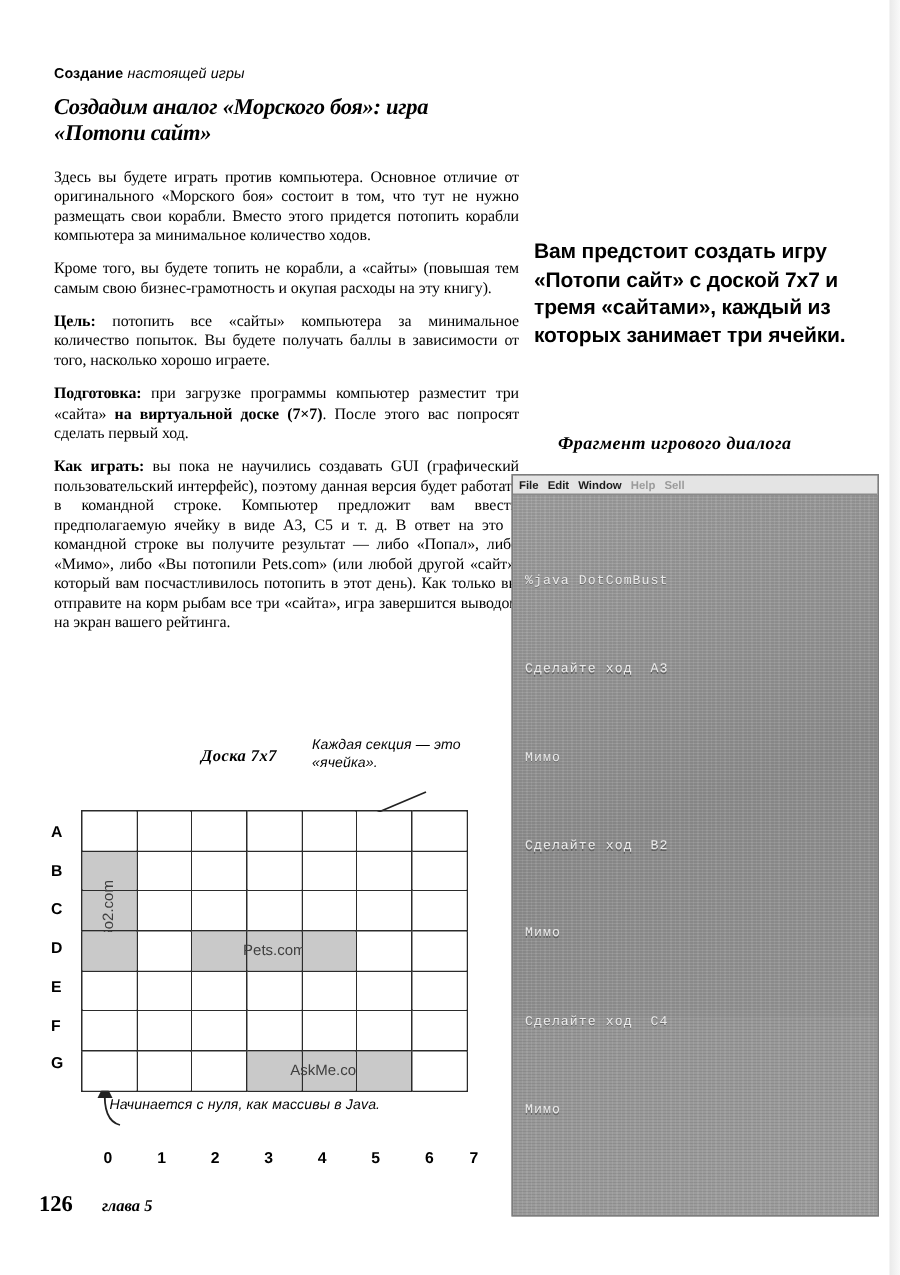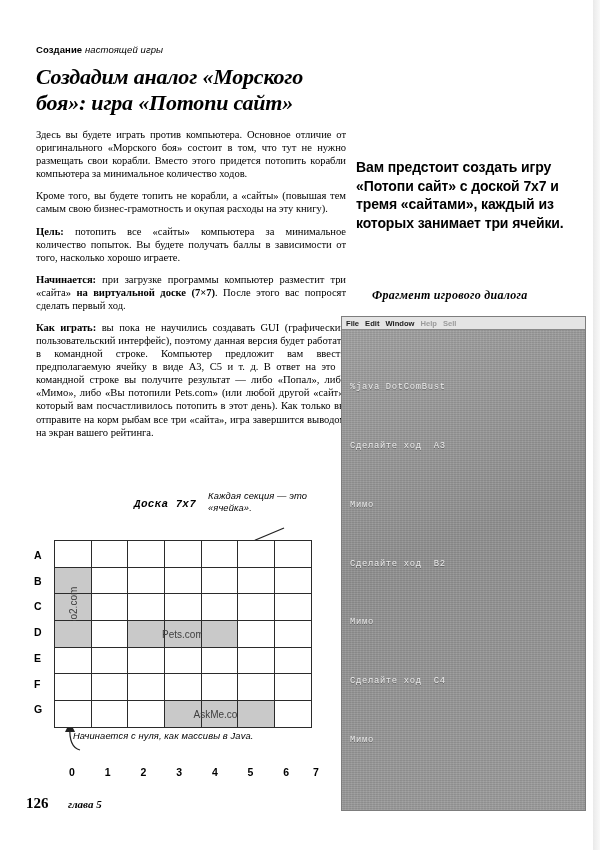--- a/index.html
+++ b/index.html
@@ -25,21 +25,21 @@
     letter-spacing:.1px;
     margin-bottom:9px;
   }
   .running-head .rh-bold{font-weight:bold;}
   .running-head .rh-hand{font-style:italic;}
 
   .chapter-title{
     font-family:"Liberation Serif", serif;
     font-weight:bold;
     font-style:italic;
-    font-size:22px;
+    font-size:15px;
     line-height:1.16;
     letter-spacing:-0.2px;
     margin:0 0 13px 0;
   }
 
   p.body{
     font-size:10.6px;
     line-height:1.235;
     text-align:justify;
     margin:0 0 9px 0;
@@ -49,21 +49,21 @@
 
   
   .board-area{
     position:absolute;
     left:26px; top:498px;
     width:310px; height:262px;
   }
   .board-caption{
     position:absolute;
     left:108px; top:0px;
-    font-family:Liberation Mono, monospace;
+    font-family:Liberation Serif, serif;
     font-style:italic;
     font-size:11px;
     font-weight:bold;
     letter-spacing:.3px;
   }
   .hand-note{
     position:absolute;
     font-family:"Liberation Sans", sans-serif;
     font-style:italic;
     font-size:9.4px;
@@ -239,21 +239,21 @@
 
     <div class="running-head"><span class="rh-bold">Создание</span><span class="rh-hand"> настоящей игры</span></div>
 
     <h1 class="chapter-title">Создадим аналог «Морского боя»: игра «Потопи сайт»</h1>
 
     <p class="body">Здесь вы будете играть против компьютера. Основное отличие от оригинального «Морского боя» состоит в том, что тут не нужно размещать свои корабли. Вместо этого придется потопить корабли компьютера за минимальное количество ходов.</p>
     <p class="body">Кроме того, вы будете топить не корабли, а «сайты» (повышая тем самым свою бизнес-грамотность и окупая расходы на эту книгу).</p>
 
     <p class="body"><b>Цель:</b><span> потопить все «сайты» компьютера за минимальное количество попыток. Вы будете получать баллы в зависимости от того, насколько хорошо играете.</span></p>
 
-    <p class="body"><b>Начинается:</b><span> при загрузке программы компьютер разместит три «сайта» </span><b>на виртуальной доске (7×7)</b><span>. После этого вас попросят сделать первый ход.</span></p>
+    <p class="body"><b>Подготовка:</b><span> при загрузке программы компьютер разместит три «сайта» </span><b>на виртуальной доске (7×7)</b><span>. После этого вас попросят сделать первый ход.</span></p>
 
     <p class="body"><b>Как играть:</b><span> вы пока не научились создавать GUI (графический пользовательский интерфейс), поэтому данная версия будет работать в командной строке. Компьютер предложит вам ввести предполагаемую ячейку в виде A3, C5 и т. д. В ответ на это в командной строке вы получите результат — либо «Попал», либо «Мимо», либо «Вы потопили Pets.com» (или любой другой «сайт», который вам посчастливилось потопить в этот день). Как только вы отправите на корм рыбам все три «сайта», игра завершится выводом на экран вашего рейтинга.</span></p>
   </div>
 
   <div class="board-area">
 
     <div class="board-caption">Доска 7x7</div>
 
     <div class="hand-note note-cell">Каждая секция — это «ячейка».</div>
     <div class="hand-note note-zero">Начинается с нуля, как массивы в Java.</div>

